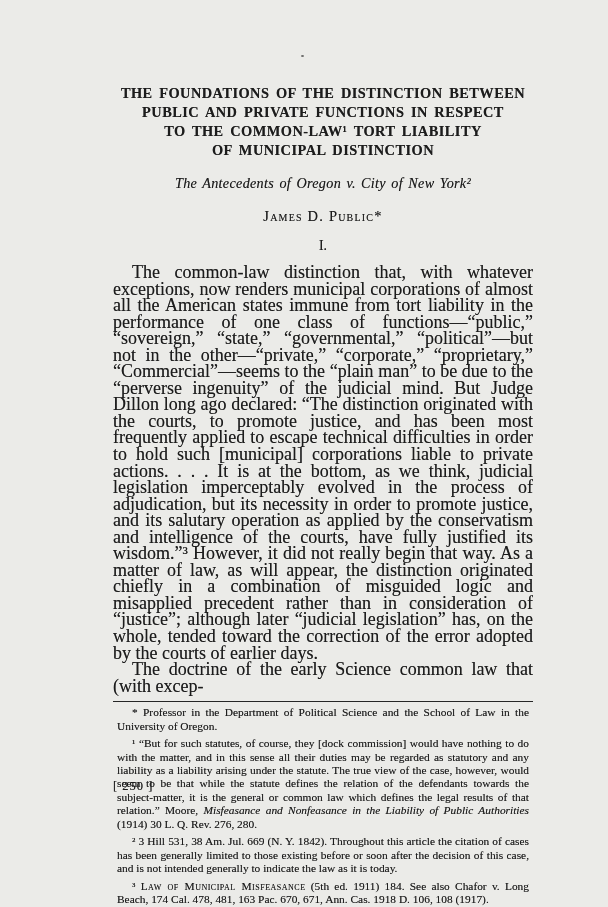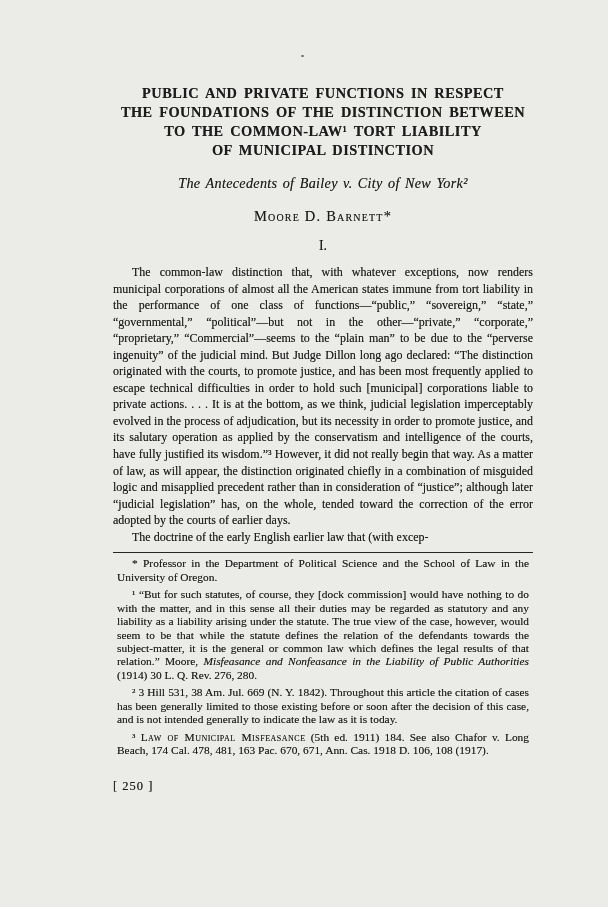--- a/index.html
+++ b/index.html
@@ -43,21 +43,21 @@
     letter-spacing: 1.2px;
     margin-top: 16px;
   }
   .section-heading {
     text-align: center;
     font-size: 13.8px;
     margin-top: 13px;
   }
   .body-text {
     margin-top: 10px;
-    font-size: 12px;
+    font-size: 18px;
     line-height: 16.55px;
     text-align: justify;
   }
   .body-text p {
     margin: 0;
     text-indent: 19px;
   }
   .footnote-rule {
     border: 0;
     border-top: 1.2px solid #262626;
@@ -96,35 +96,35 @@
 </style>
 </head>
 <body>
 
 <div class="page">
   <div class="scan-speck"></div>
 
   <div class="content">
 
     <div class="title">
+      <div>THE FOUNDATIONS OF THE DISTINCTION BETWEEN</div>
       <div>PUBLIC AND PRIVATE FUNCTIONS IN RESPECT</div>
-      <div>THE FOUNDATIONS OF THE DISTINCTION BETWEEN</div>
       <div>TO THE COMMON-LAW¹ TORT LIABILITY</div>
       <div>OF MUNICIPAL DISTINCTION</div>
     </div>
 
-    <div class="subtitle">The Antecedents of Bailey v. City of New York²</div>
+    <div class="subtitle">The Antecedents of Oregon v. City of New York²</div>
 
-    <div class="author">Moore D. Barnett*</div>
+    <div class="author">James D. Public*</div>
 
     <div class="section-heading">I.</div>
 
     <div class="body-text">
       <p>The common-law distinction that, with whatever exceptions, now renders municipal corporations of almost all the American states immune from tort liability in the performance of one class of functions—“public,” “sovereign,” “state,” “governmental,” “political”—but not in the other—“private,” “corporate,” “proprietary,” “Commercial”—seems to the “plain man” to be due to the “perverse ingenuity” of the judicial mind.  But Judge Dillon long ago declared: “The distinction originated with the courts, to promote justice, and has been most frequently applied to escape technical difficulties in order to hold such [municipal] corporations liable to private actions. . . .  It is at the bottom, as we think, judicial legislation imperceptably evolved in the process of adjudication, but its necessity in order to promote justice, and its salutary operation as applied by the conservatism and intelligence of the courts, have fully justified its wisdom.”³  However, it did not really begin that way.  As a matter of law, as will appear, the distinction originated chiefly in a combination of misguided logic and misapplied precedent rather than in consideration of “justice”; although later “judicial legislation” has, on the whole, tended toward the correction of the error adopted by the courts of earlier days.</p>
-      <p>The doctrine of the early English earlier law that (with excep-</p>
+      <p>The doctrine of the early Science common law that (with excep-</p>
     </div>
 
     <hr class="footnote-rule">
 
     <div class="footnotes">
       <p>* Professor in the Department of Political Science and the School of Law in the University of Oregon.</p>
       <p><span>¹ “But for such statutes, of course, they [dock commission] would have nothing to do with the matter, and in this sense all their duties may be regarded as statutory and any liability as a liability arising under the statute.  The true view of the case, however, would seem to be that while the statute defines the relation of the defendants towards the subject-matter, it is the general or common law which defines the legal results of that relation.”  Moore, </span><span class="italic">Misfeasance and Nonfeasance in the Liability of Public Authorities</span><span> (1914) 30 L. Q. Rev. 276, 280.</span></p>
       <p>² 3 Hill 531, 38 Am. Jul. 669 (N. Y. 1842).  Throughout this article the citation of cases has been generally limited to those existing before or soon after the decision of this case, and is not intended generally to indicate the law as it is today.</p>
       <p><span>³ </span><span class="smallcaps">Law of Municipal Misfeasance</span><span> (5th ed. 1911) 184.  See also Chafor v. Long Beach, 174 Cal. 478, 481, 163 Pac. 670, 671, Ann. Cas. 1918 D. 106, 108 (1917).</span></p>
     </div>

